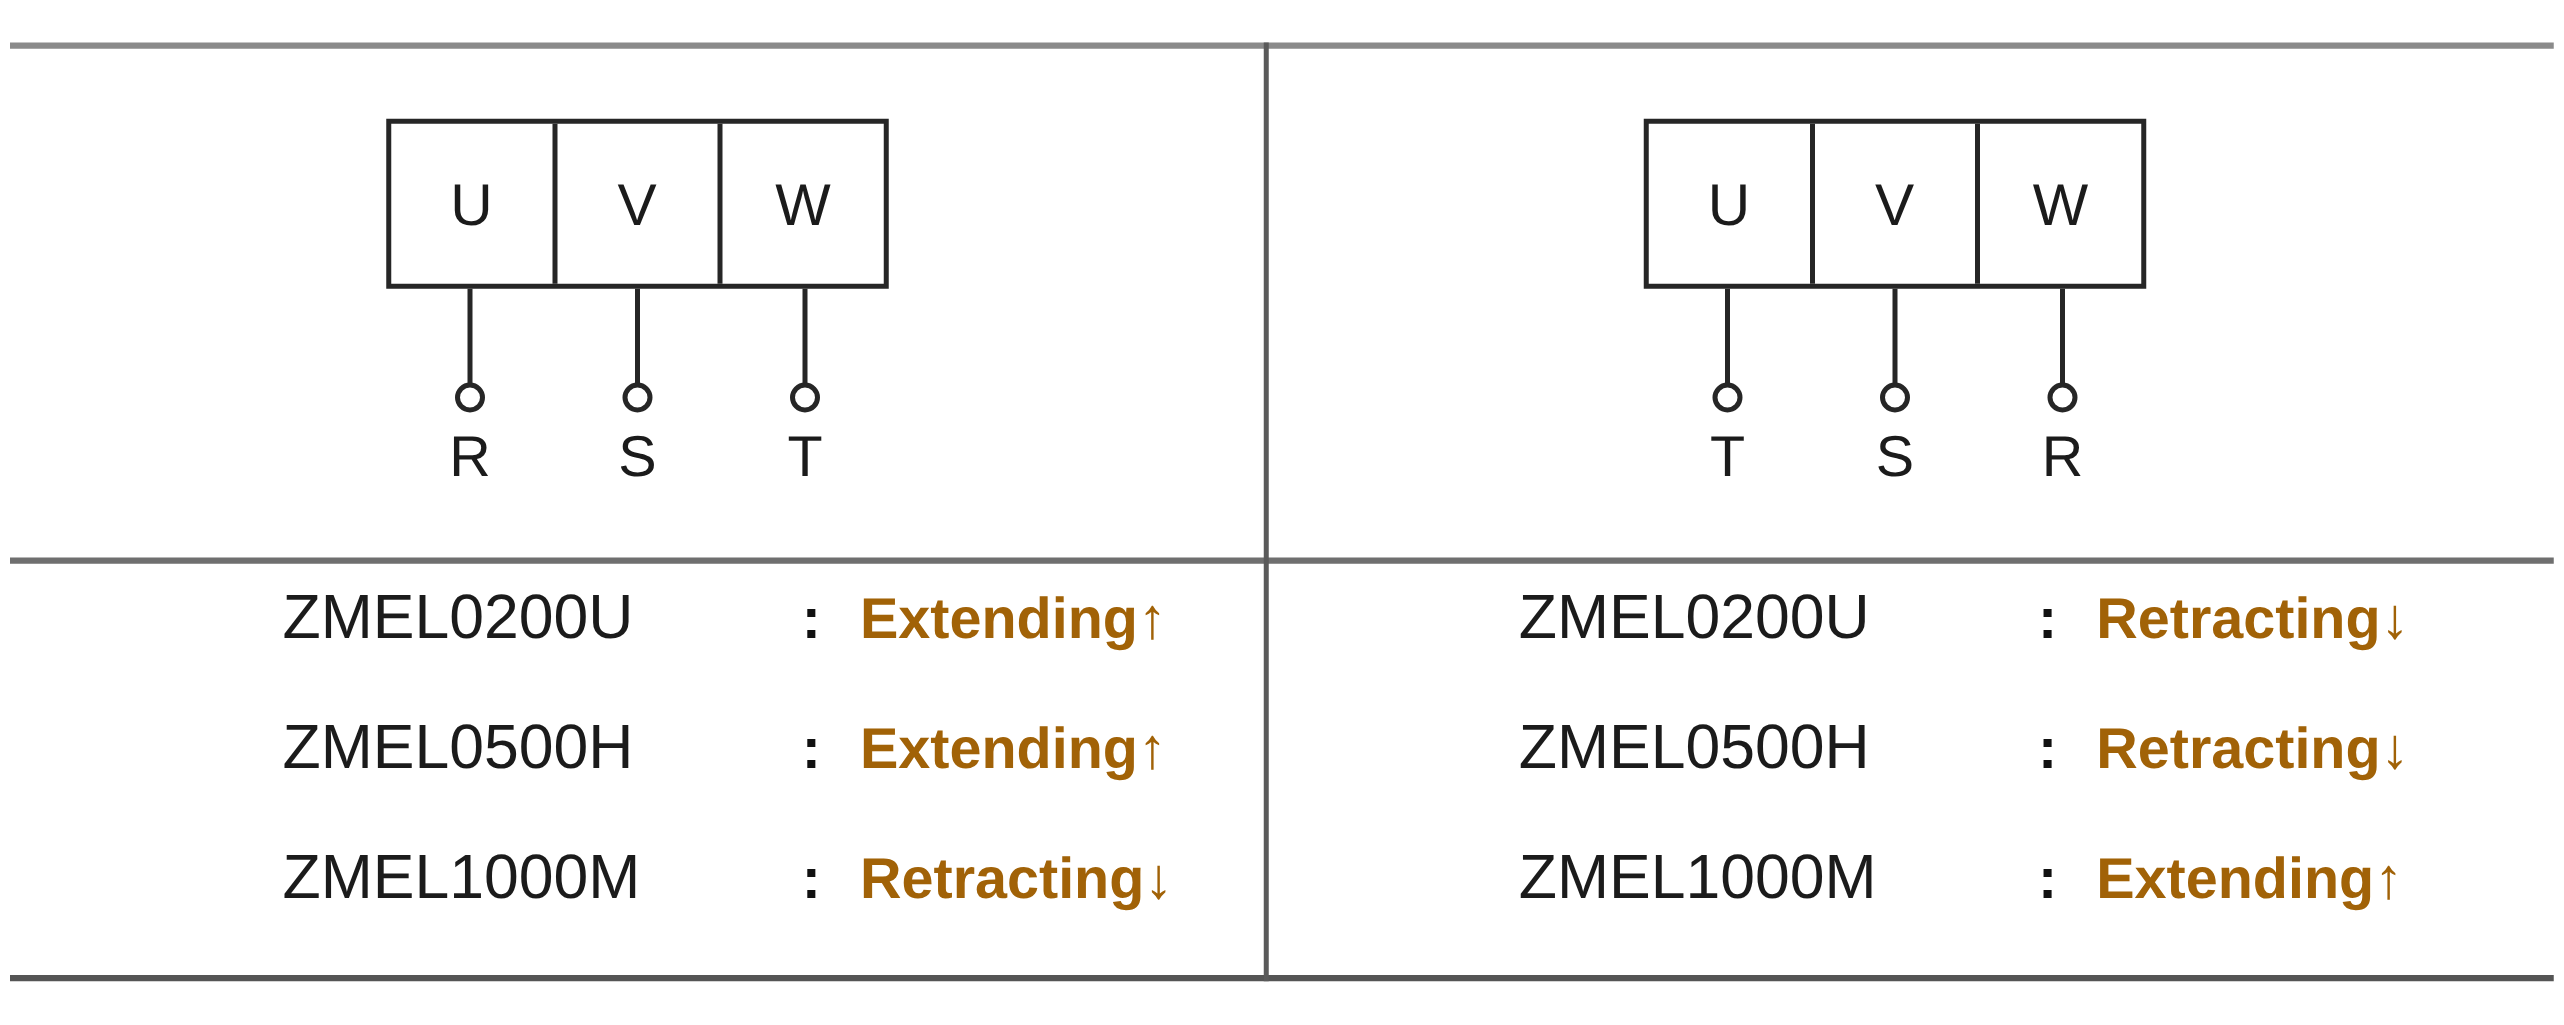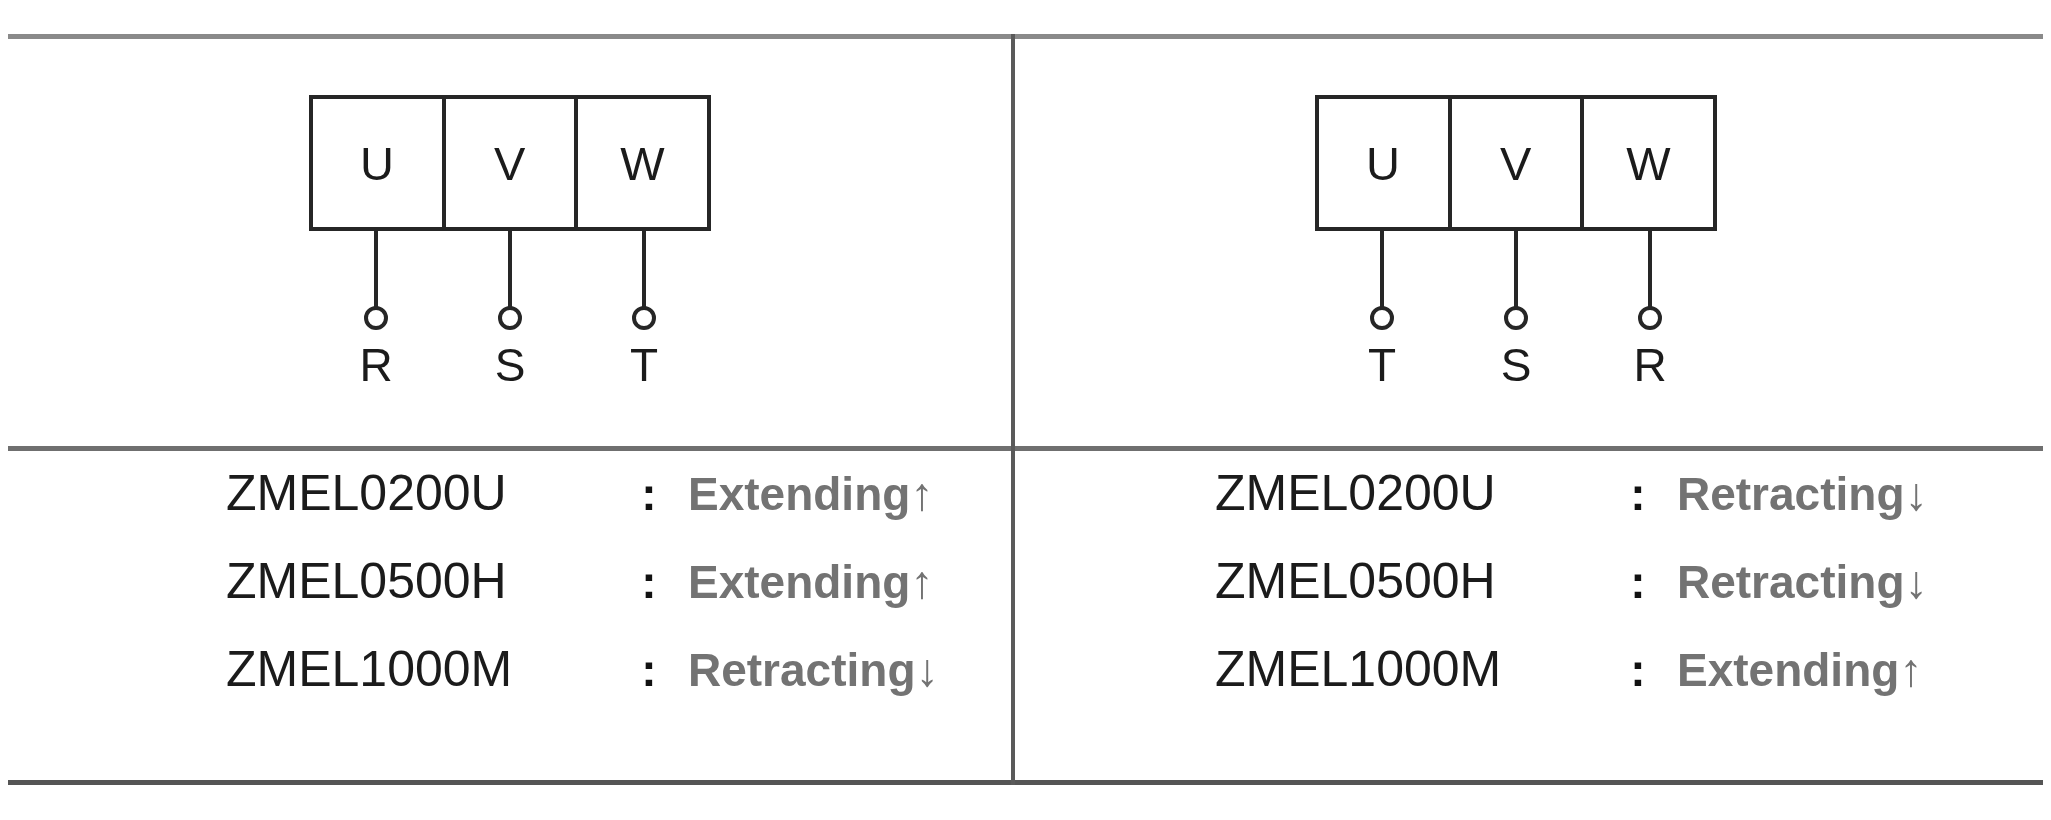--- a/index.html
+++ b/index.html
@@ -107,21 +107,21 @@
   .node-label-0 { left: 32px; }
   .node-label-1 { left: 166px; }
   .node-label-2 { left: 300px; }
 
   
   .spec-list {
     position: absolute;
     top: 425px;
     display: flex;
     flex-direction: column;
-    gap: 20px;
+    gap: 36px;
   }
   .panel-left  .spec-list { left: 218px; }
   .panel-right .spec-list { left: 200px; }
 
   .spec-row {
     display: flex;
     align-items: baseline;
     height: 68px;
   }
   .spec-model {
@@ -134,21 +134,21 @@
   .spec-colon {
     font-size: 46px;
     font-weight: 700;
     color: #111111;
     width: 46px;
     text-align: center;
   }
   .spec-action {
     font-size: 46px;
     font-weight: 700;
-    color: #737373;
+    color: #a16207;
     white-space: nowrap;
     padding-left: 16px;
   }
 </style>
 </head>
 <body>
 
 <div class="rule rule-top"></div>
 <div class="rule rule-mid"></div>
 <div class="rule rule-bottom"></div>

